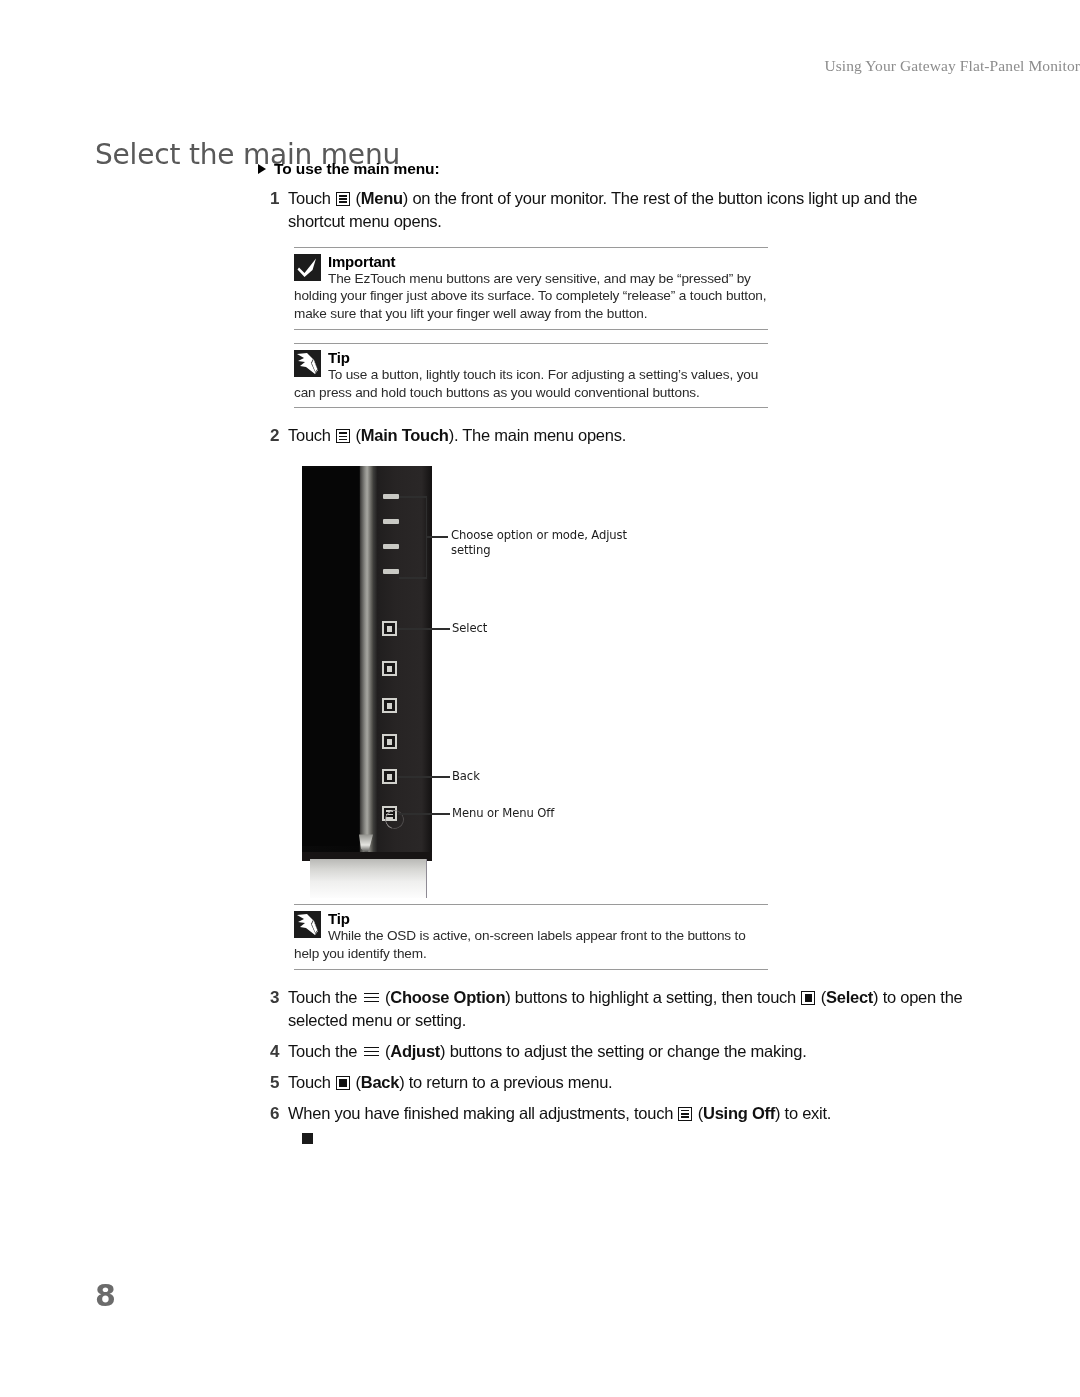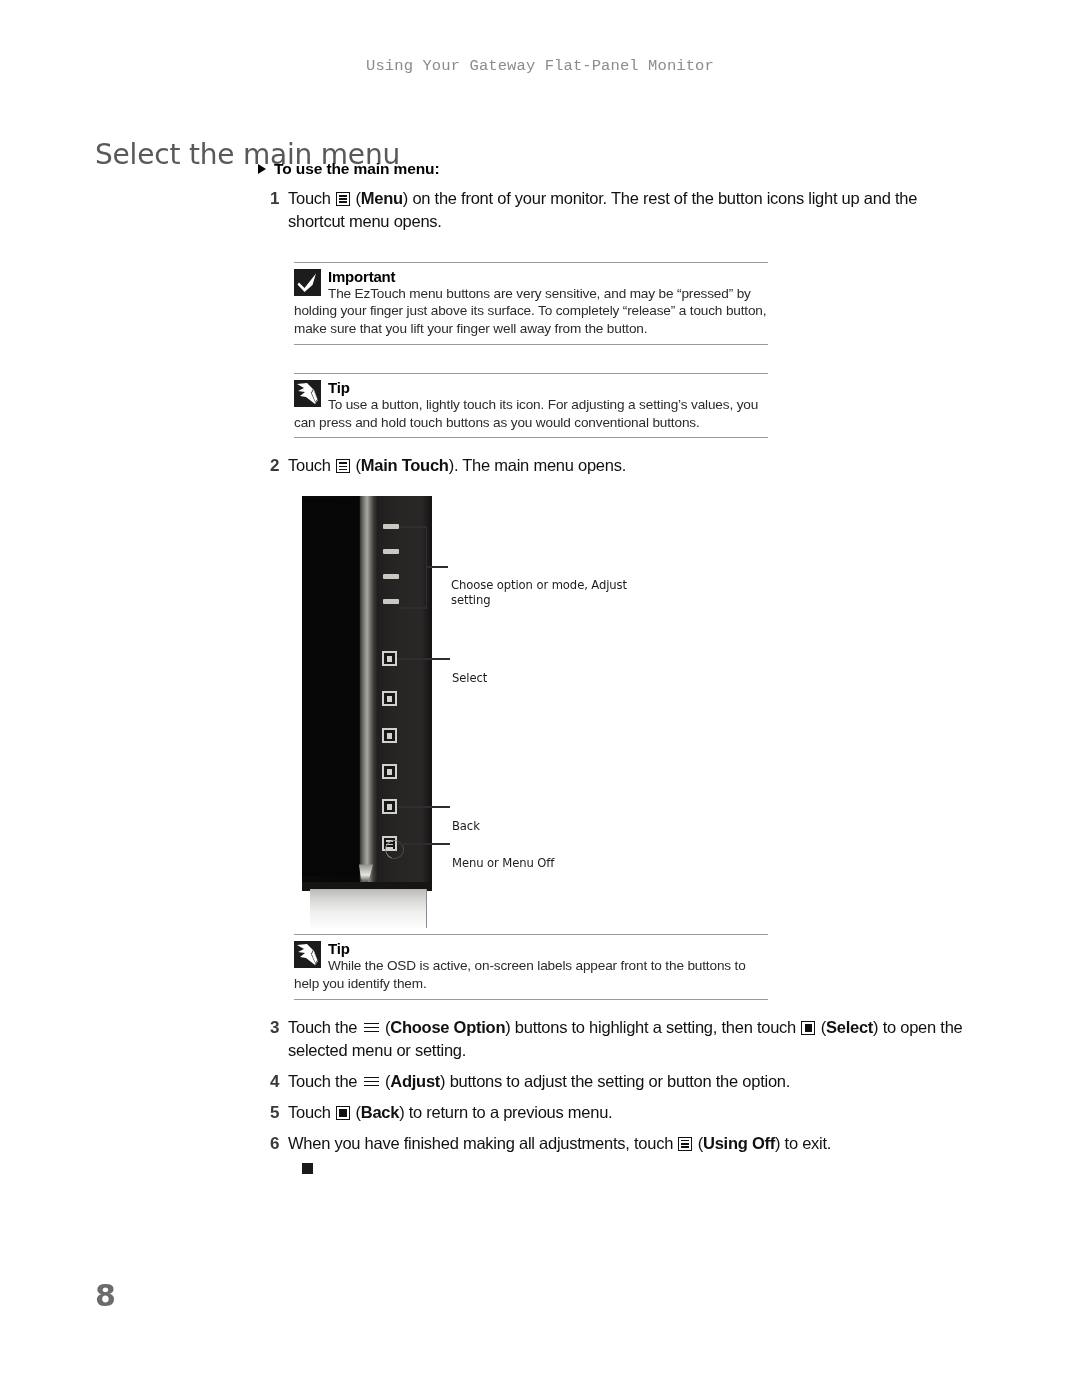--- a/index.html
+++ b/index.html
@@ -15,25 +15,25 @@
     color: #1a1a1a;
     overflow: hidden;
   }
 
   
   .page-header {
     position: absolute;
     top: 57px;
     left: 0;
     width: 1080px;
-    text-align: center;
+    text-align: right;
     font-size: 15.5px;
     letter-spacing: 0.1px;
     color: #8c8c8c;
-    font-family: Liberation Mono, monospace;
+    font-family: Liberation Serif, serif;
   }
 
   
   .page-title {
     position: absolute;
     top: 119px;
     left: 95px;
     font-size: 28px;
     font-weight: 400;
     color: #595959;
@@ -150,21 +150,21 @@
   
   .end-mark {
     width: 11px;
     height: 11px;
     background: #1a1a1a;
     margin: 7px 0 0 44px;
   }
 
   
   .callout {
-    margin: 28px 0 13px 36px;
+    margin: 13px 0 13px 36px;
     width: 474px;
     border-top: 1.3px solid #9a9a9a;
     border-bottom: 1.3px solid #9a9a9a;
     padding: 5px 0 6px 0;
     position: relative;
   }
   .callout-inner {
     position: relative;
     min-height: 30px;
   }
@@ -318,21 +318,20 @@
     background: #2e2e2e;
   }
   .fig-label {
     position: absolute;
     font-size: 11.6px;
     line-height: 1.26;
     color: #1c1c1c;
     font-family: "DejaVu Sans", sans-serif;
     letter-spacing: -0.1px;
     white-space: pre-line;
-    margin-top: 20px;
   }
 
   
   .page-number {
     position: absolute;
     left: 95px;
     top: 1278px;
     font-size: 30px;
     font-weight: bold;
     color: #6b6b6b;
@@ -459,21 +458,21 @@
     </div>
   </div>
 
   <div class="step" style="margin-top:16px;">
     <div class="step-num">3</div>
     <div class="step-body"><span>Touch the </span><span class="ico ico-lines"><i></i><i></i><i></i></span><span> (</span><b>Choose Option</b><span>) buttons to highlight a setting, then touch </span><span class="ico ico-select"><i></i></span><span> (</span><b>Select</b><span>) to open the selected menu or setting.</span></div>
   </div>
 
   <div class="step" style="margin-top:7px;">
     <div class="step-num">4</div>
-    <div class="step-body"><span>Touch the </span><span class="ico ico-lines"><i></i><i></i><i></i></span><span> (</span><b>Adjust</b><span>) buttons to adjust the setting or button the option.</span></div>
+    <div class="step-body"><span>Touch the </span><span class="ico ico-lines"><i></i><i></i><i></i></span><span> (</span><b>Adjust</b><span>) buttons to adjust the setting or change the making.</span></div>
   </div>
 
   <div class="step" style="margin-top:7px;">
     <div class="step-num">5</div>
     <div class="step-body"><span>Touch </span><span class="ico ico-select"><i></i></span><span> (</span><b>Back</b><span>) to return to a previous menu.</span></div>
   </div>
 
   <div class="step" style="margin-top:7px;">
     <div class="step-num">6</div>
     <div class="step-body"><span>When you have finished making all adjustments, touch </span><span class="ico ico-menu"><i></i><i></i><i></i></span><span> (</span><b>Using Off</b><span>) to exit.</span></div>

